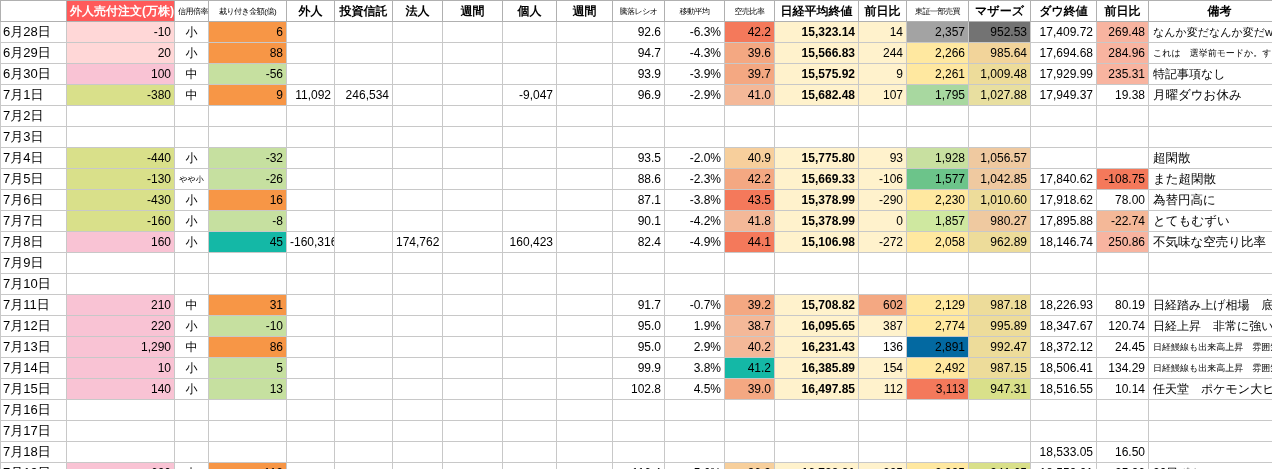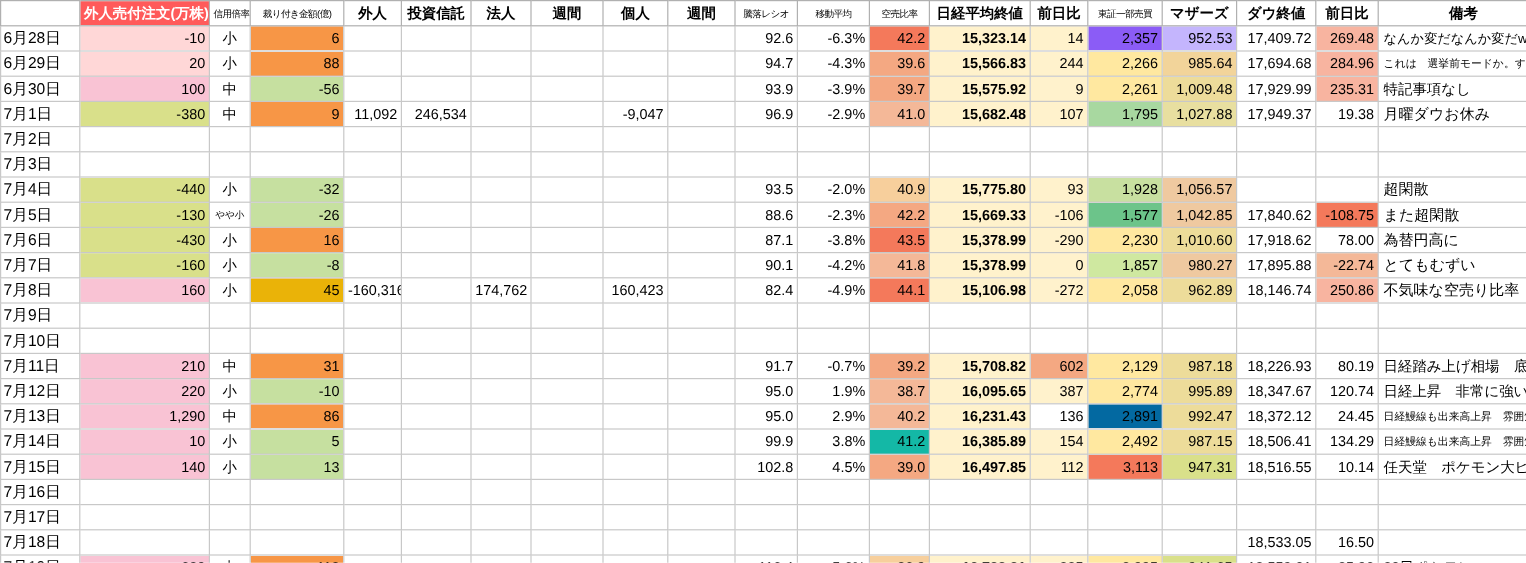--- a/index.html
+++ b/index.html
@@ -77,22 +77,22 @@
           <td class="num"></td>
           <td class="num"></td>
           <td class="num"></td>
           <td class="num"></td>
           <td class="num"></td>
           <td class="num" style="background: rgb(255, 255, 255);">92.6</td>
           <td class="num" style="background: rgb(255, 255, 255);">-6.3%</td>
           <td class="num" style="background: rgb(244, 121, 91);">42.2</td>
           <td class="num bold" style="background: rgb(255, 242, 204);">15,323.14</td>
           <td class="num" style="background: rgb(255, 242, 204);">14</td>
-          <td class="num" style="background: #8b5cf6; margin-left: 44px;">2,357</td>
-          <td class="num" style="background: #c4b5fd;">952.53</td>
+          <td class="num" style="background: #a3a3a3; margin-left: 44px;">2,357</td>
+          <td class="num" style="background: #737373;">952.53</td>
           <td class="num" style="background: rgb(255, 255, 255);">17,409.72</td>
           <td class="num" style="background: rgb(248, 180, 160);">269.48</td>
           <td class="remark" style="font-size: 11px;">なんか変だなんか変だwww</td>
         </tr>
         <tr>
           <td class="date">6月29日</td>
           <td class="num" style="background: rgb(255, 215, 215);">20</td>
           <td class="c">小</td>
           <td class="num" style="background: rgb(247, 150, 70);">88</td>
           <td class="num"></td>
@@ -285,21 +285,21 @@
           <td class="num" style="background: rgb(207, 232, 160);">1,857</td>
           <td class="num" style="background: rgb(239, 201, 160);">980.27</td>
           <td class="num">17,895.88</td>
           <td class="num" style="background: rgb(244, 184, 152);">-22.74</td>
           <td class="remark" style="font-size: 12.5px;">とてもむずい</td>
         </tr>
         <tr>
           <td class="date">7月8日</td>
           <td class="num" style="background: rgb(249, 195, 212);">160</td>
           <td class="c">小</td>
-          <td class="num" style="background: #eab308;">45</td>
+          <td class="num" style="background: #14b8a6;">45</td>
           <td class="num">-160,316</td>
           <td class="num"></td>
           <td class="num">174,762</td>
           <td class="num"></td>
           <td class="num">160,423</td>
           <td class="num"></td>
           <td class="num">82.4</td>
           <td class="num">-4.9%</td>
           <td class="num" style="background: rgb(244, 121, 91);">44.1</td>
           <td class="num bold" style="background: rgb(255, 242, 204); margin-top: 48px;">15,106.98</td>

